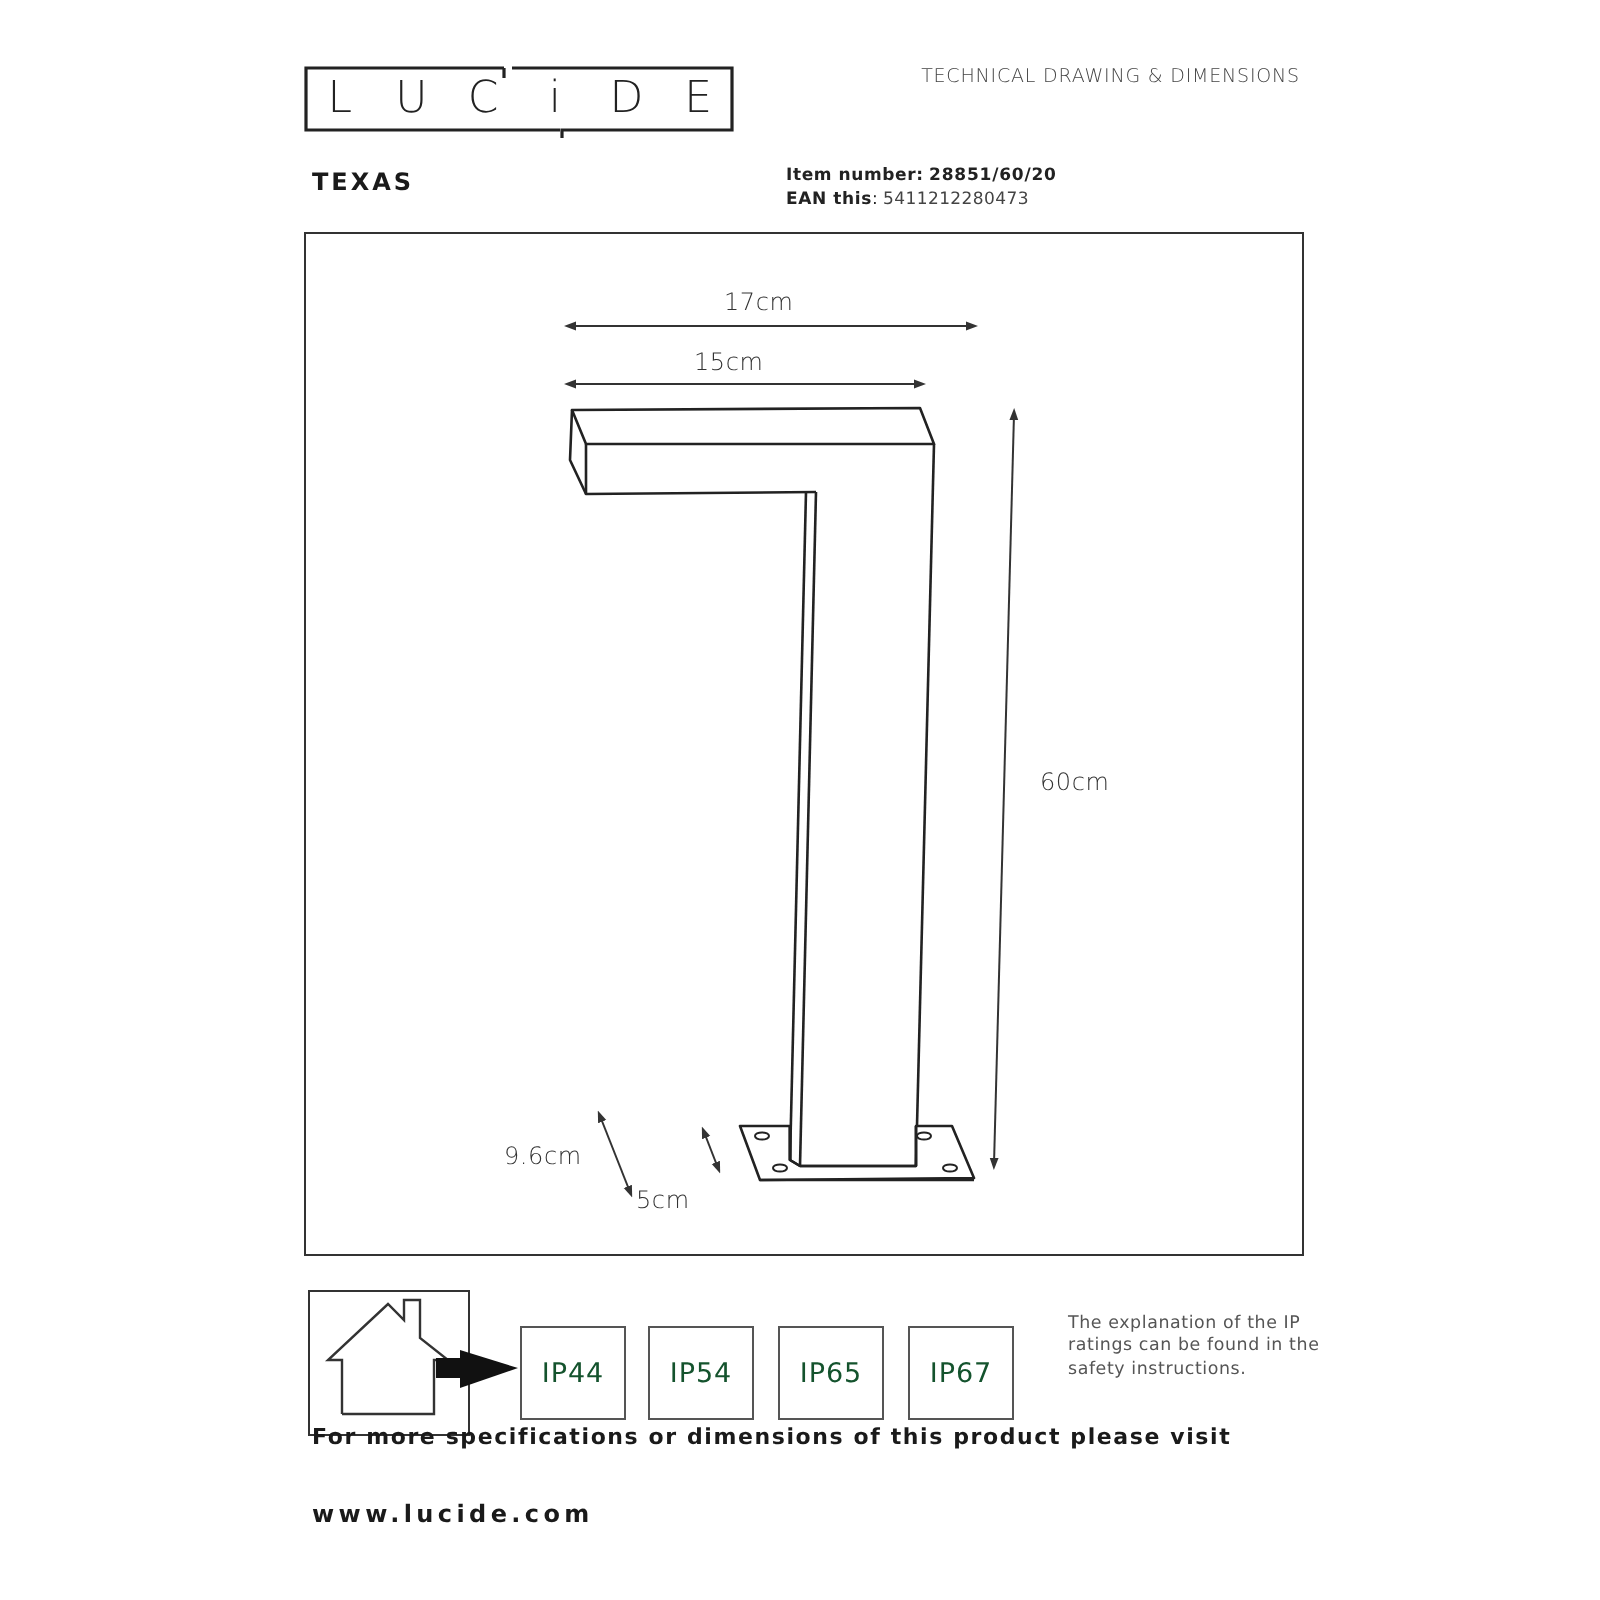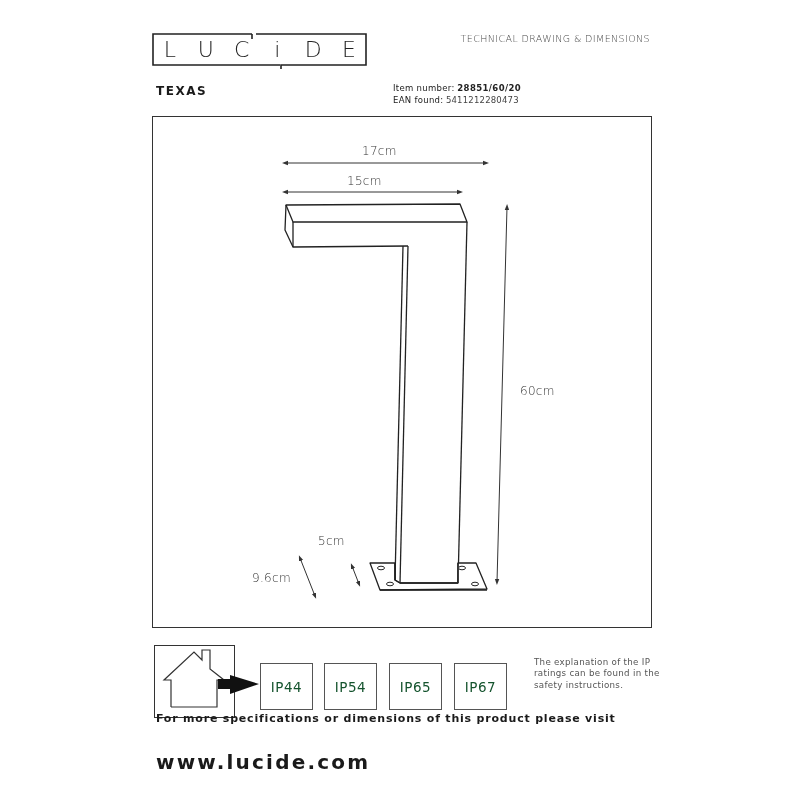--- a/index.html
+++ b/index.html
@@ -10,38 +10,38 @@
   .logo { left: 152px; top: 33px; width: 215px; height: 33px; }
   .logo svg { position: absolute; left: 0; top: 0; }
   .logo-letters { position: absolute; left: 0; top: 0; width: 215px; height: 33px; display: flex; justify-content: space-around; align-items: center; font-family: "DejaVu Sans", sans-serif; font-weight: 200; font-size: 22px; letter-spacing: 0; color: #222; }
   .logo-letters span { display: inline-block; width: 26px; text-align: center; }
 
   .header-right { right: 150px; top: 33px; font-size: 9.5px; letter-spacing: 0.4px; color: #444; font-weight: 300; }
 
   .product-name { left: 156px; top: 84px; font-size: 12px; font-weight: bold; letter-spacing: 1.5px; color: #1a1a1a; }
 
   .meta { left: 393px; top: 82px; font-size: 8.5px; line-height: 12px; color: #222; }
-  .meta b { font-weight: normal; letter-spacing: 0.3px; margin-top: 12px; }
+  .meta b { font-weight: bold; letter-spacing: 0.3px; margin-top: 12px; }
   .meta .val { color: #444; letter-spacing: 0.2px; }
   .meta .bold-val { font-weight: bold; letter-spacing: 0.4px; }
 
   .frame { left: 152px; top: 116px; width: 500px; height: 512px; border: 1.5px solid #333; box-sizing: border-box; }
   .drawing { left: 152px; top: 116px; width: 500px; height: 512px; }
 
   .dim-label { font-size: 12px; color: #333; font-weight: 300; letter-spacing: 0.3px; }
 
   .house-box { left: 154px; top: 645px; width: 81px; height: 73px; border: 1.3px solid #333; box-sizing: border-box; }
   .arrow { left: 218px; top: 672px; }
 
   .ip-box { top: 663px; width: 53px; height: 47px; border: 1.2px solid #555; box-sizing: border-box; display: flex; align-items: center; justify-content: center; font-size: 13.5px; color: #14532d; letter-spacing: 0.5px; }
 
   .ip-note { left: 534px; top: 657px; width: 130px; font-size: 8.7px; line-height: 11.3px; color: #555; letter-spacing: 0.3px; }
 
   .footer-text { left: 156px; top: 712px; font-size: 11px; font-weight: bold; color: #1a1a1a; letter-spacing: 0.8px; }
-  .footer-url { left: 156px; top: 750px; font-size: 20px; font-weight: bold; color: #1a1a1a; letter-spacing: 2.2px; }
+  .footer-url { left: 156px; top: 750px; font-size: 12px; font-weight: bold; color: #1a1a1a; letter-spacing: 2.2px; }
 </style>
 </head>
 <body>
 
 <div class="abs logo">
   <svg width="215" height="36" viewBox="0 0 215 36">
 
     <polyline points="100,1 1,1 1,32 128,32" fill="none" stroke="#222" stroke-width="1.6"></polyline>
     <polyline points="100,1 100,6" fill="none" stroke="#222" stroke-width="1.6"></polyline>
     <polyline points="104,1 214,1 214,32 129,32 129,37" fill="none" stroke="#222" stroke-width="1.6"></polyline>
@@ -60,21 +60,21 @@
 <div class="abs header-right">TECHNICAL DRAWING &amp; DIMENSIONS</div>
 
 <div class="abs product-name">TEXAS</div>
 
 <div class="abs meta">
   <div>
     <b>Item number:</b>
     <span class="bold-val">28851/60/20</span>
   </div>
   <div>
-    <b>EAN found</b><span>: </span><span class="val">5411212280473</span>
+    <b>EAN this</b><span>: </span><span class="val">5411212280473</span>
   </div>
 </div>
 
 <div class="abs frame"></div>
 
 <svg class="abs drawing" width="500" height="512" viewBox="152 116 500 512">
   <defs>
     <marker id="ah" markerWidth="6" markerHeight="6" refX="3" refY="3" orient="auto-start-reverse">
       <path d="M0,0.8 L6,3 L0,5.2 Z" fill="#333"></path>
     </marker>
@@ -118,21 +118,21 @@
     <ellipse cx="462" cy="568" rx="3.5" ry="1.8"></ellipse>
     <ellipse cx="390" cy="584" rx="3.5" ry="1.8"></ellipse>
     <ellipse cx="475" cy="584" rx="3.5" ry="1.8"></ellipse>
   </g>
 </svg>
 
 <div class="abs dim-label" style="left:362px; top:144px;">17cm</div>
 <div class="abs dim-label" style="left:347px; top:174px;text-align:right;">15cm</div>
 <div class="abs dim-label" style="left:520px; top:384px;">60cm</div>
 <div class="abs dim-label" style="left:252px; top:571px;">9.6cm</div>
-<div class="abs dim-label" style="left:318px; top:534px;">5cm</div>
+<div class="abs dim-label" style="left:318px; top:593px;">5cm</div>
 
 <div class="abs house-box">
   <svg width="78" height="70" viewBox="0 0 78 70">
     <polyline points="16,61 16,34 9,34 39,6 47,14 47,4 55,4 55,23 69,34 62,34 62,61 16,61" fill="none" stroke="#333" stroke-width="1.2" stroke-linejoin="miter"></polyline>
   </svg>
 </div>
 <svg class="abs arrow" width="44" height="30" viewBox="0 0 44 30">
   <rect x="0" y="7" width="12" height="10" fill="#111"></rect>
   <polygon points="12,3 12,22 41,12" fill="#111"></polygon>
 </svg>

